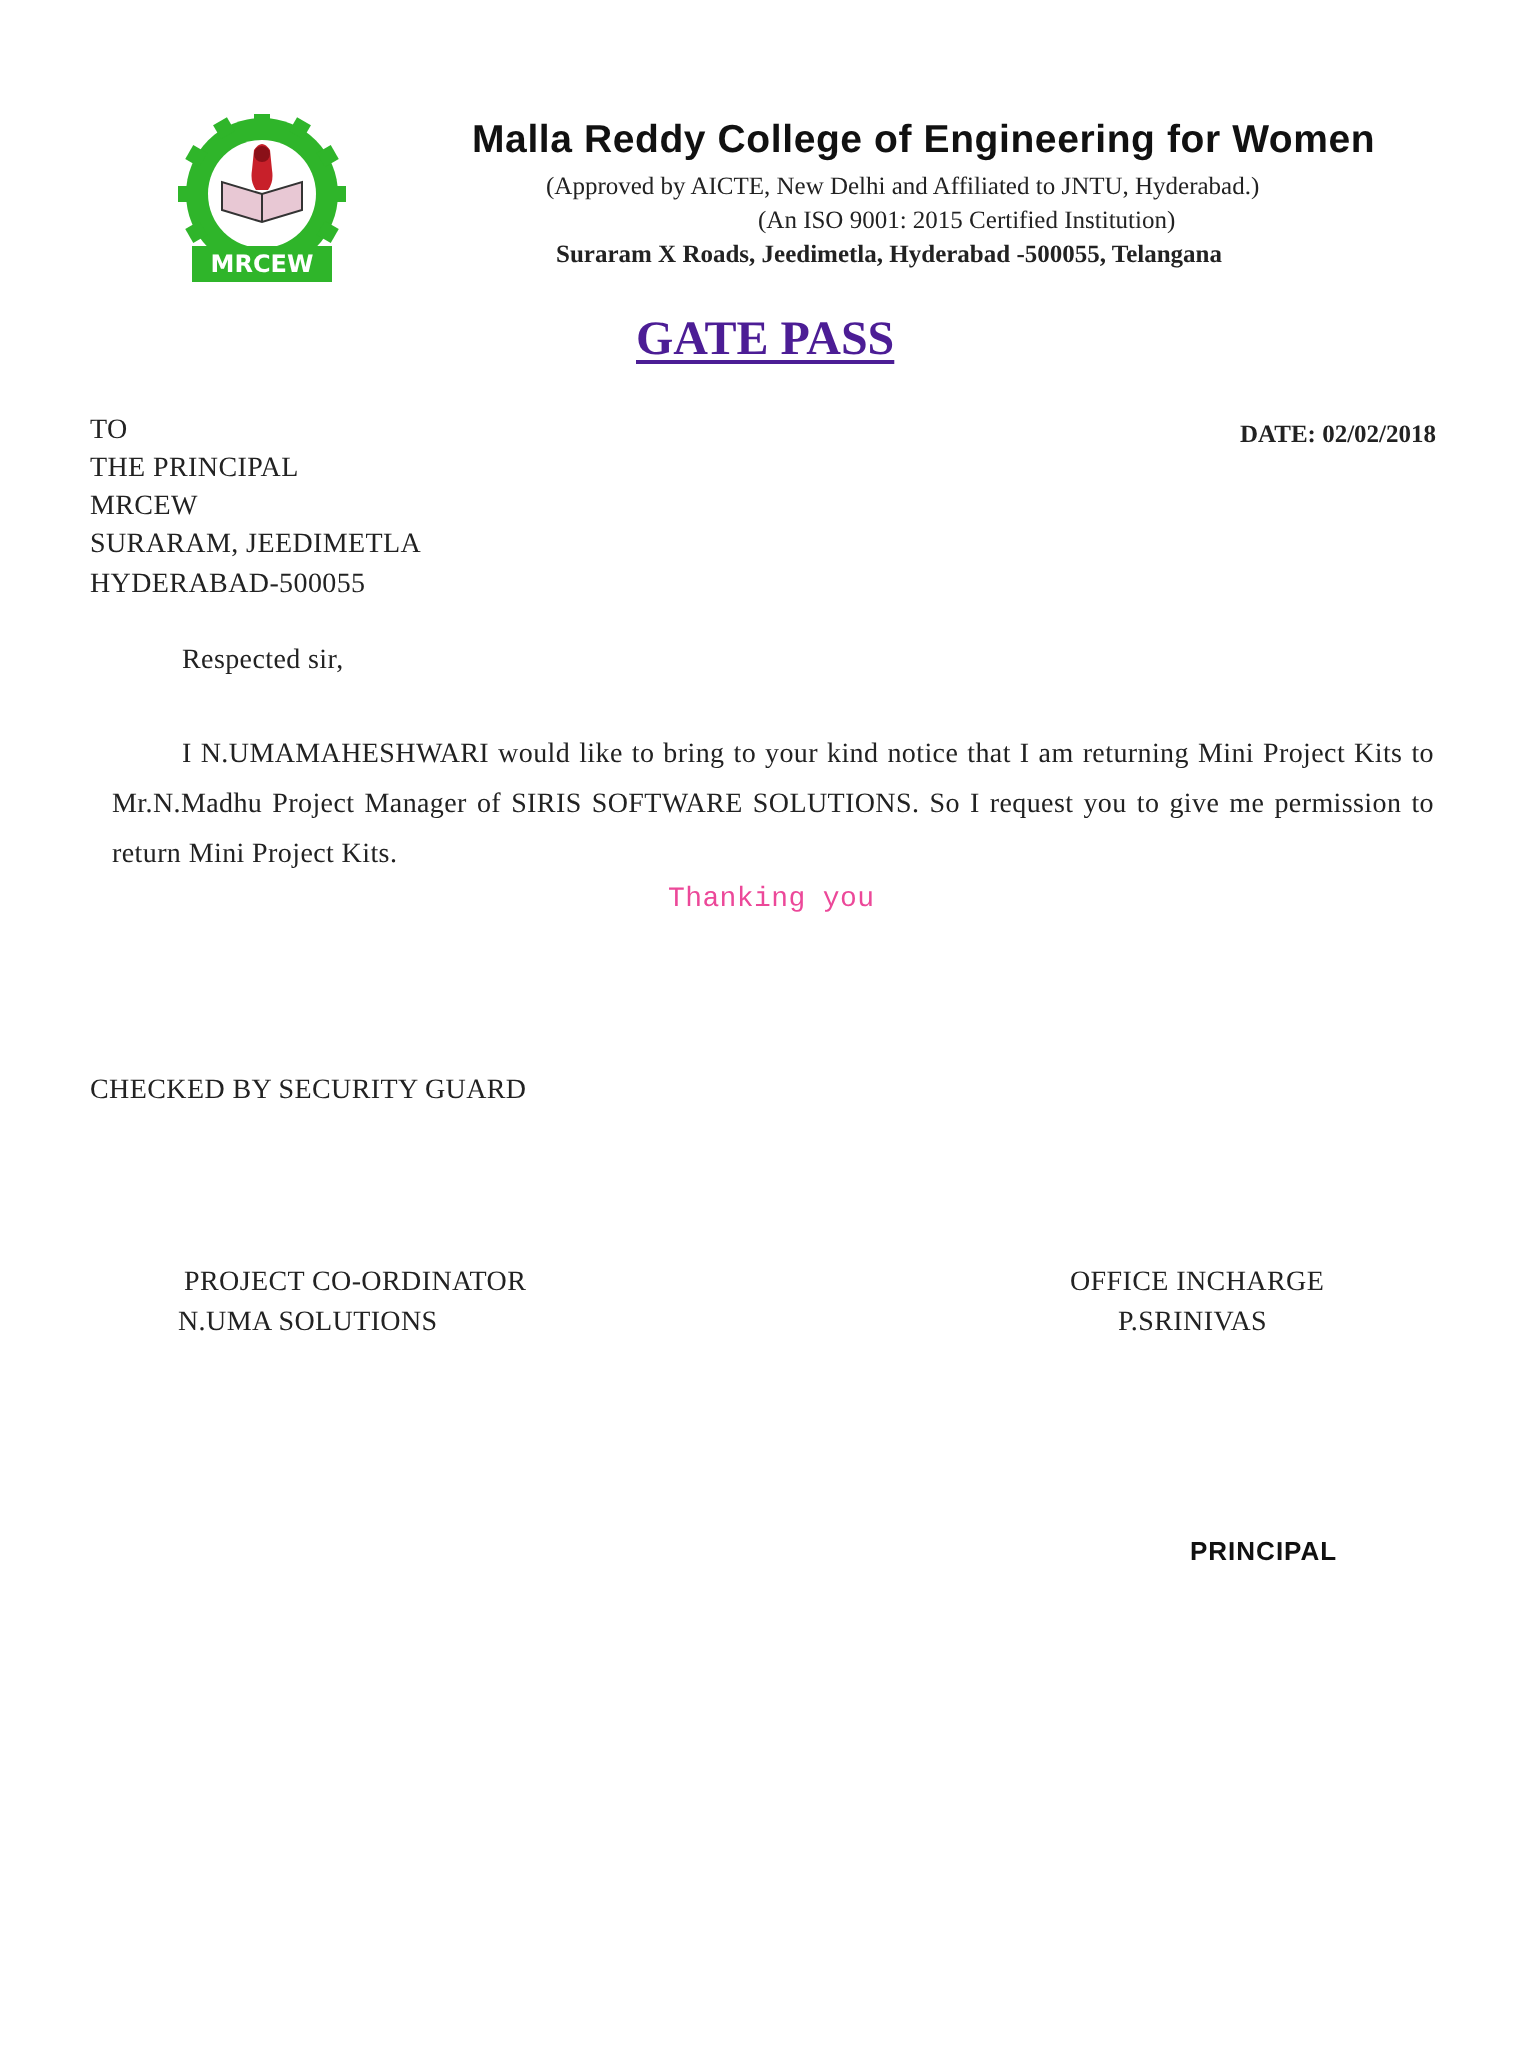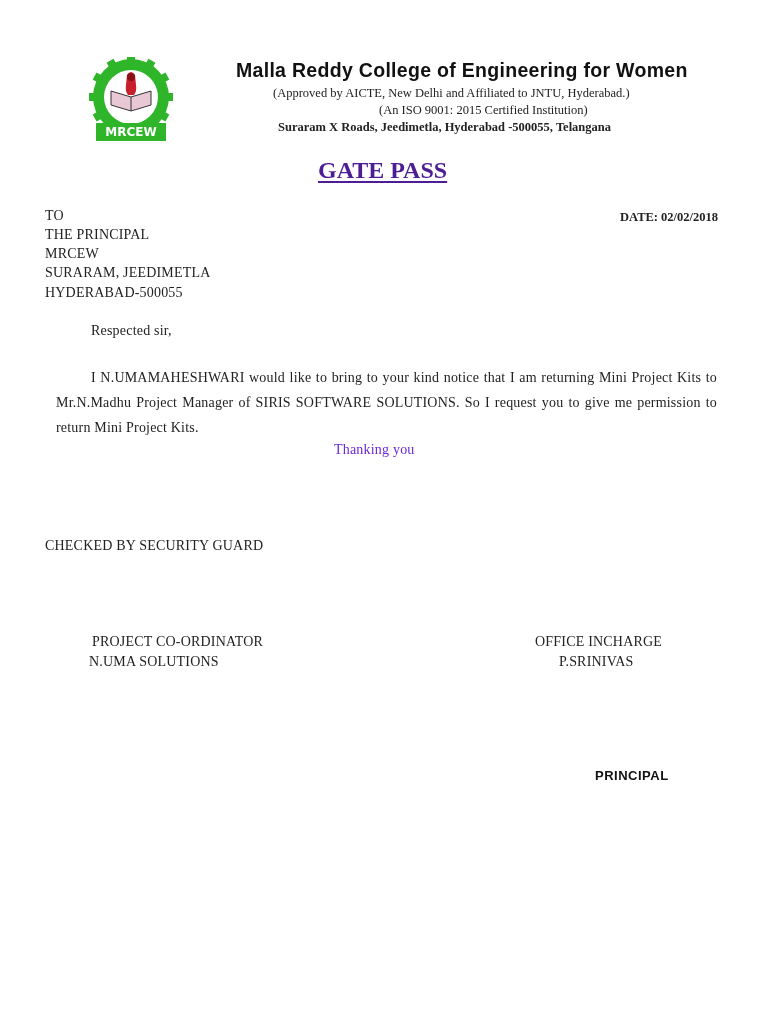--- a/index.html
+++ b/index.html
@@ -19,21 +19,21 @@
 
   .title { left: 318px; top: 157px; font-size: 24px; font-weight: bold; text-decoration: underline; text-underline-offset: 3px; color: #4c1d95; }
   .date { left: 620px; top: 191px; font-size: 12.5px; font-weight: bold; color: #222; margin-top: 19px; }
 
   .addr-line { left: 45px; font-size: 14px; color: #222; }
 
   .salutation { left: 91px; top: 323px; font-size: 14px; color: #222; }
 
   .body-para { left: 56px; top: 365px; width: 661px; font-size: 14px; line-height: 25px; color: #222; text-align: justify; white-space: normal; text-indent: 35px; }
 
-  .thanks { left: 334px; top: 442px; font-size: 14px; color: #6d28d9; }
+  .thanks { left: 334px; top: 442px; font-size: 14px; color: #ec4899; font-family: Liberation Mono, monospace; }
 
   .checked { left: 45px; top: 538px; font-size: 14px; color: #222; }
 
   .sig-title { font-size: 14px; color: #222; }
   .principal { left: 567px; top: 768px; font-size: 13px; font-weight: bold; letter-spacing: 0.5px; color: #111; }
 </style>
 </head>
 <body>
 
 <div class="abs logo">

